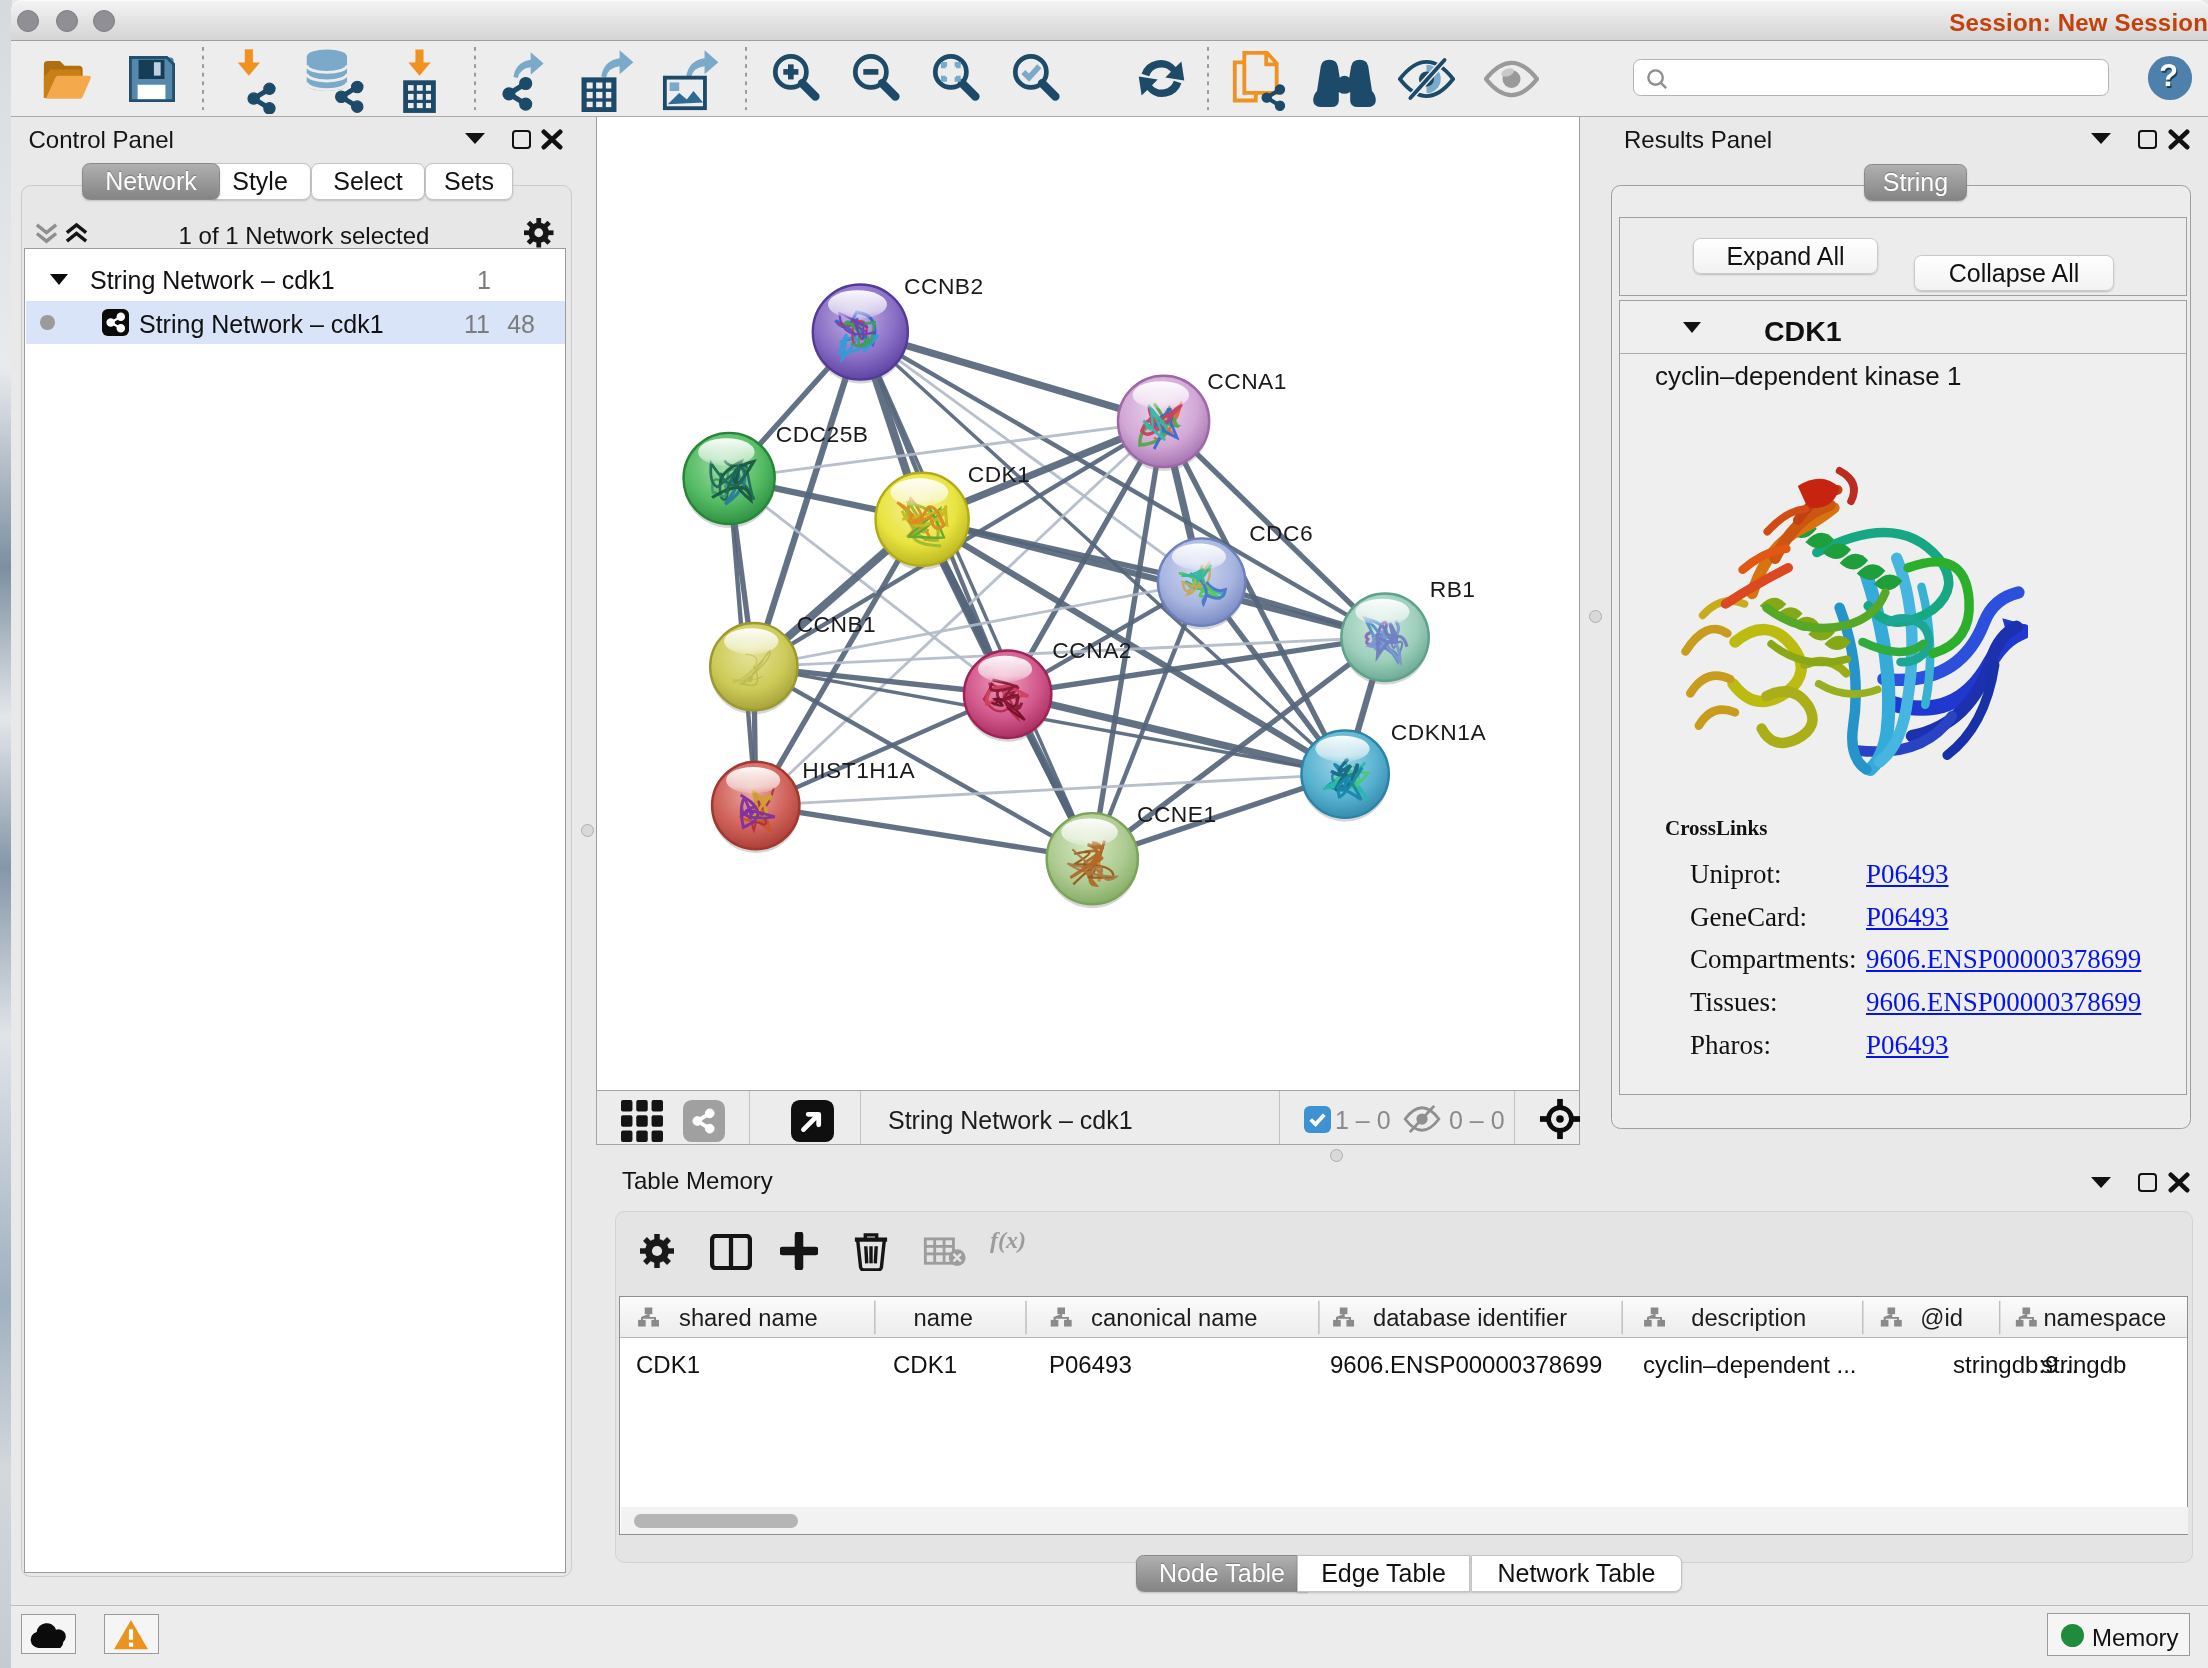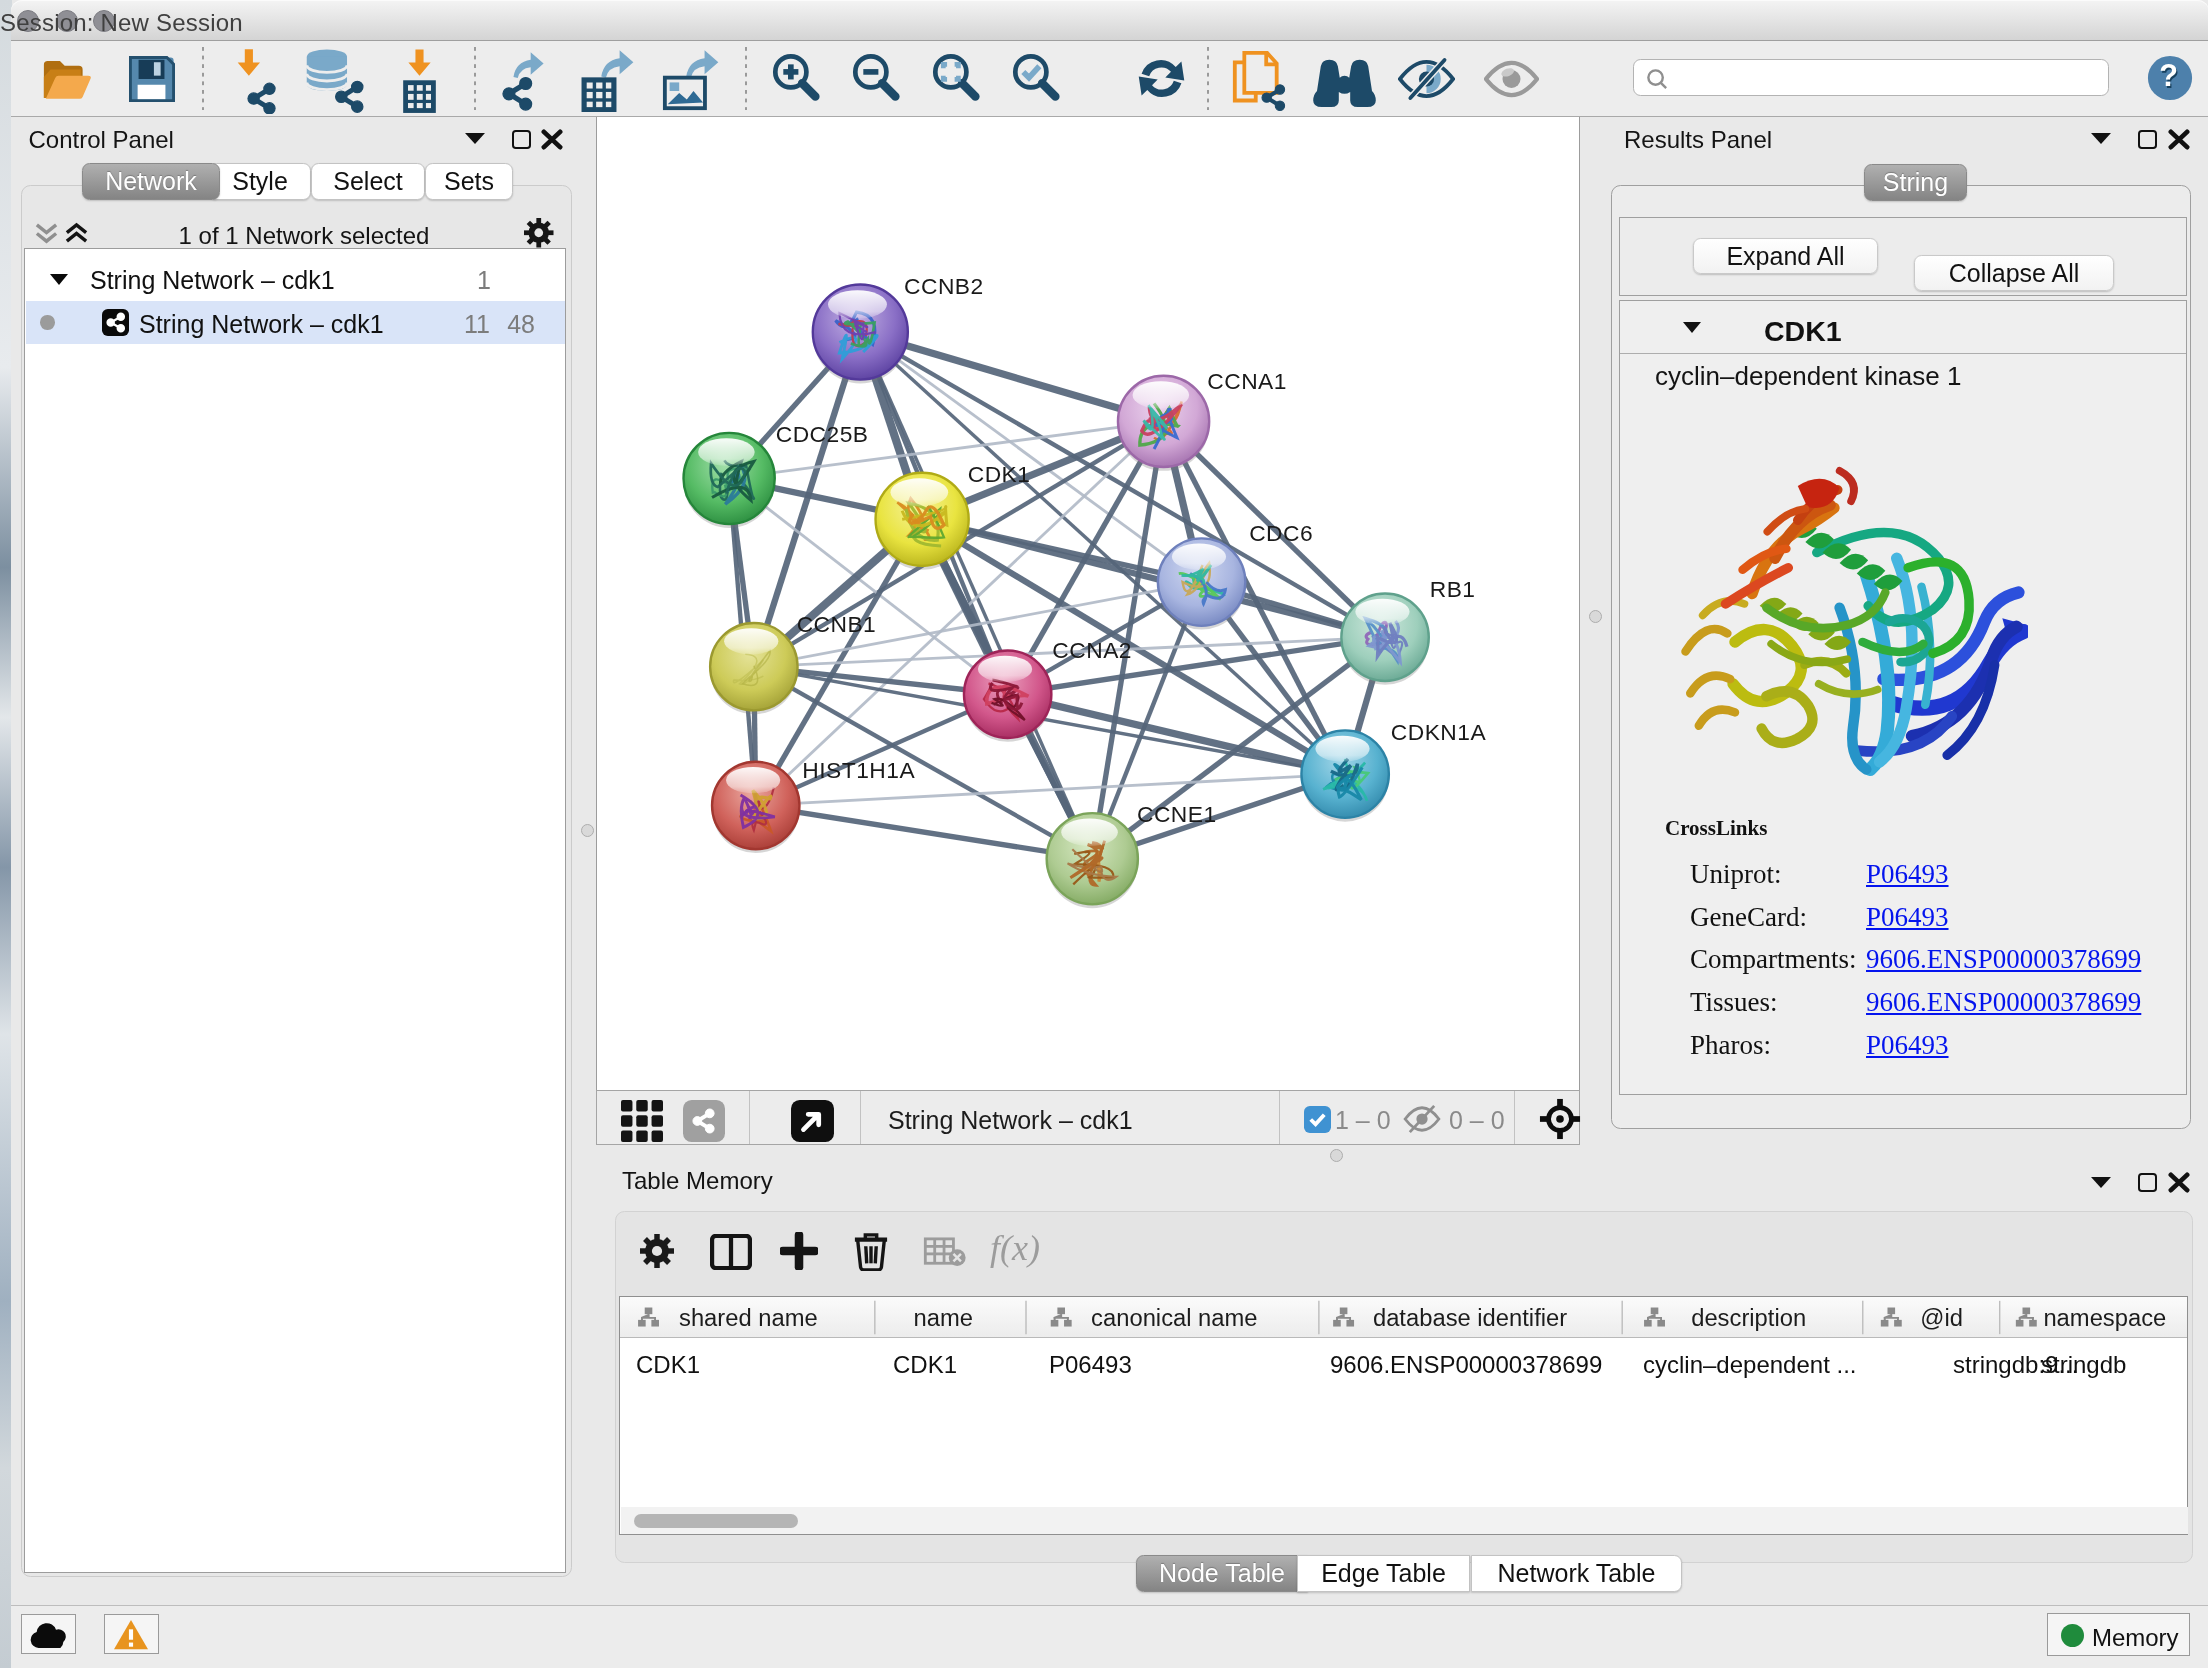--- a/index.html
+++ b/index.html
@@ -5,21 +5,21 @@
 * { margin:0; padding:0; box-sizing:border-box; }
 html,body { width:2208px; height:1668px; }
 body { font-family:"Liberation Sans", sans-serif; background:#e9e9e9; position:relative; overflow:hidden; }
 .abs { position:absolute; }
 #backsliver { left:0; top:0; width:12.4px; height:1668px;
   background:linear-gradient(#d4dade 0%,#e8ebee 22%,#7c8fa0 34%,#e3e7ea 43%,#8496a8 52%,#dfe4e8 62%,#9fb0c0 78%,#d2d8dc 88%,#c4ccd2 100%); }
 #window { left:10.5px; top:0; width:2198px; height:1668px; background:#e9e9e9; border-top-left-radius:11.4px; }
 #titlebar { left:10.5px; top:0; width:2198px; height:41px;
   background:linear-gradient(#f4f4f4,#d4d4d4); border-bottom:1px solid #9f9f9f; border-top-left-radius:11.4px; border-top-right-radius:11.4px; box-shadow:inset 0 1px 0 #fbfbfb; }
 .light { width:22px; height:22px; border-radius:50%; background:#8f8f95; border:1px solid #7c7c82; top:9.5px; }
-#title { width:100%; text-align:left; top:8.6px; font-size:24px; color:#404040; font-weight:400; letter-spacing:0.2px;}
+#title { width:100%; text-align:right; top:8.6px; font-size:24px; color:#c2410c; font-weight:700; letter-spacing:0.2px;}
 #toolbar { left:10.5px; top:41px; width:2198px; height:76px; background:#ededed; border-bottom:1px solid #a9a9a9; }
 .tsep { top:47px; width:1.9px; height:63px;
   background-image:linear-gradient(#9a9a9a 50%, rgba(0,0,0,0) 50%); background-size:1.9px 8.6px; }
 #searchbox { left:1633px; top:59px; width:476px; height:37px; background:#fff; border:1px solid #b3b3b3; border-radius:7.6px; }
 
 .ptitle { font-size:24px; color:#141414; }
 .tri-down { width:0; height:0; border-left:10.5px solid transparent; border-right:10.5px solid transparent; border-top:11.4px solid #111; }
 .btn-float { width:19px; height:19px; border:2.9px solid #111; border-radius:3.8px; }
 .tabbtn { height:37px; border:1px solid #c3c3c3; background:#fff; color:#111; font-size:25px; text-align:center; border-radius:7.6px; box-shadow:0 1px 1.9px rgba(0,0,0,.18); }
 .tabsel { background:linear-gradient(#b0b0b0,#848484); color:#fff; border:1px solid #8a8a8a; text-shadow:0 -1px 1px rgba(0,0,0,.25);margin-left:12px;}
@@ -736,21 +736,21 @@
     <g fill="none" stroke="#9c9c9c" stroke-width="3">
       <rect x="2" y="2" width="30" height="26"></rect>
       <line x1="2" y1="10" x2="32" y2="10"></line>
       <line x1="2" y1="18" x2="32" y2="18"></line>
       <line x1="12" y1="2" x2="12" y2="28"></line>
       <line x1="22" y1="2" x2="22" y2="28"></line>
     </g>
     <circle cx="36" cy="22" r="9" fill="#9c9c9c"></circle>
     <path d="M32 18 l8 8 M40 18 l-8 8" stroke="#e4e4e4" stroke-width="2.6"></path>
   </svg>
-<div class="abs" style="left:990px; top:1227px; font-family:'Liberation Serif', serif; font-style:italic; font-size:36px; color:#9c9c9c;">f(x)</div>
+<div class="abs" style="left:990px; top:1227px; font-family:'Liberation Serif', serif; font-style:italic; font-size:24px; color:#9c9c9c;font-weight:bold;">f(x)</div>
 <div id="tp-table" class="abs">
   <div id="tp-header" class="abs"></div>
   <svg class="abs" style="left:0px; top:0px;" width="1567" height="41" viewBox="0 0 1648 43">
       <line x1="268" y1="4" x2="268" y2="39" stroke="#bdbdbd" stroke-width="1.5"></line>
       <line x1="427" y1="4" x2="427" y2="39" stroke="#bdbdbd" stroke-width="1.5"></line>
       <line x1="735" y1="4" x2="735" y2="39" stroke="#bdbdbd" stroke-width="1.5"></line>
       <line x1="1054" y1="4" x2="1054" y2="39" stroke="#bdbdbd" stroke-width="1.5"></line>
       <line x1="1307" y1="4" x2="1307" y2="39" stroke="#bdbdbd" stroke-width="1.5"></line>
       <line x1="1451" y1="4" x2="1451" y2="39" stroke="#bdbdbd" stroke-width="1.5"></line>
       <text x="135" y="30" font-family="Liberation Sans" font-size="25" fill="#1c1c1c" text-anchor="middle">shared name</text>

